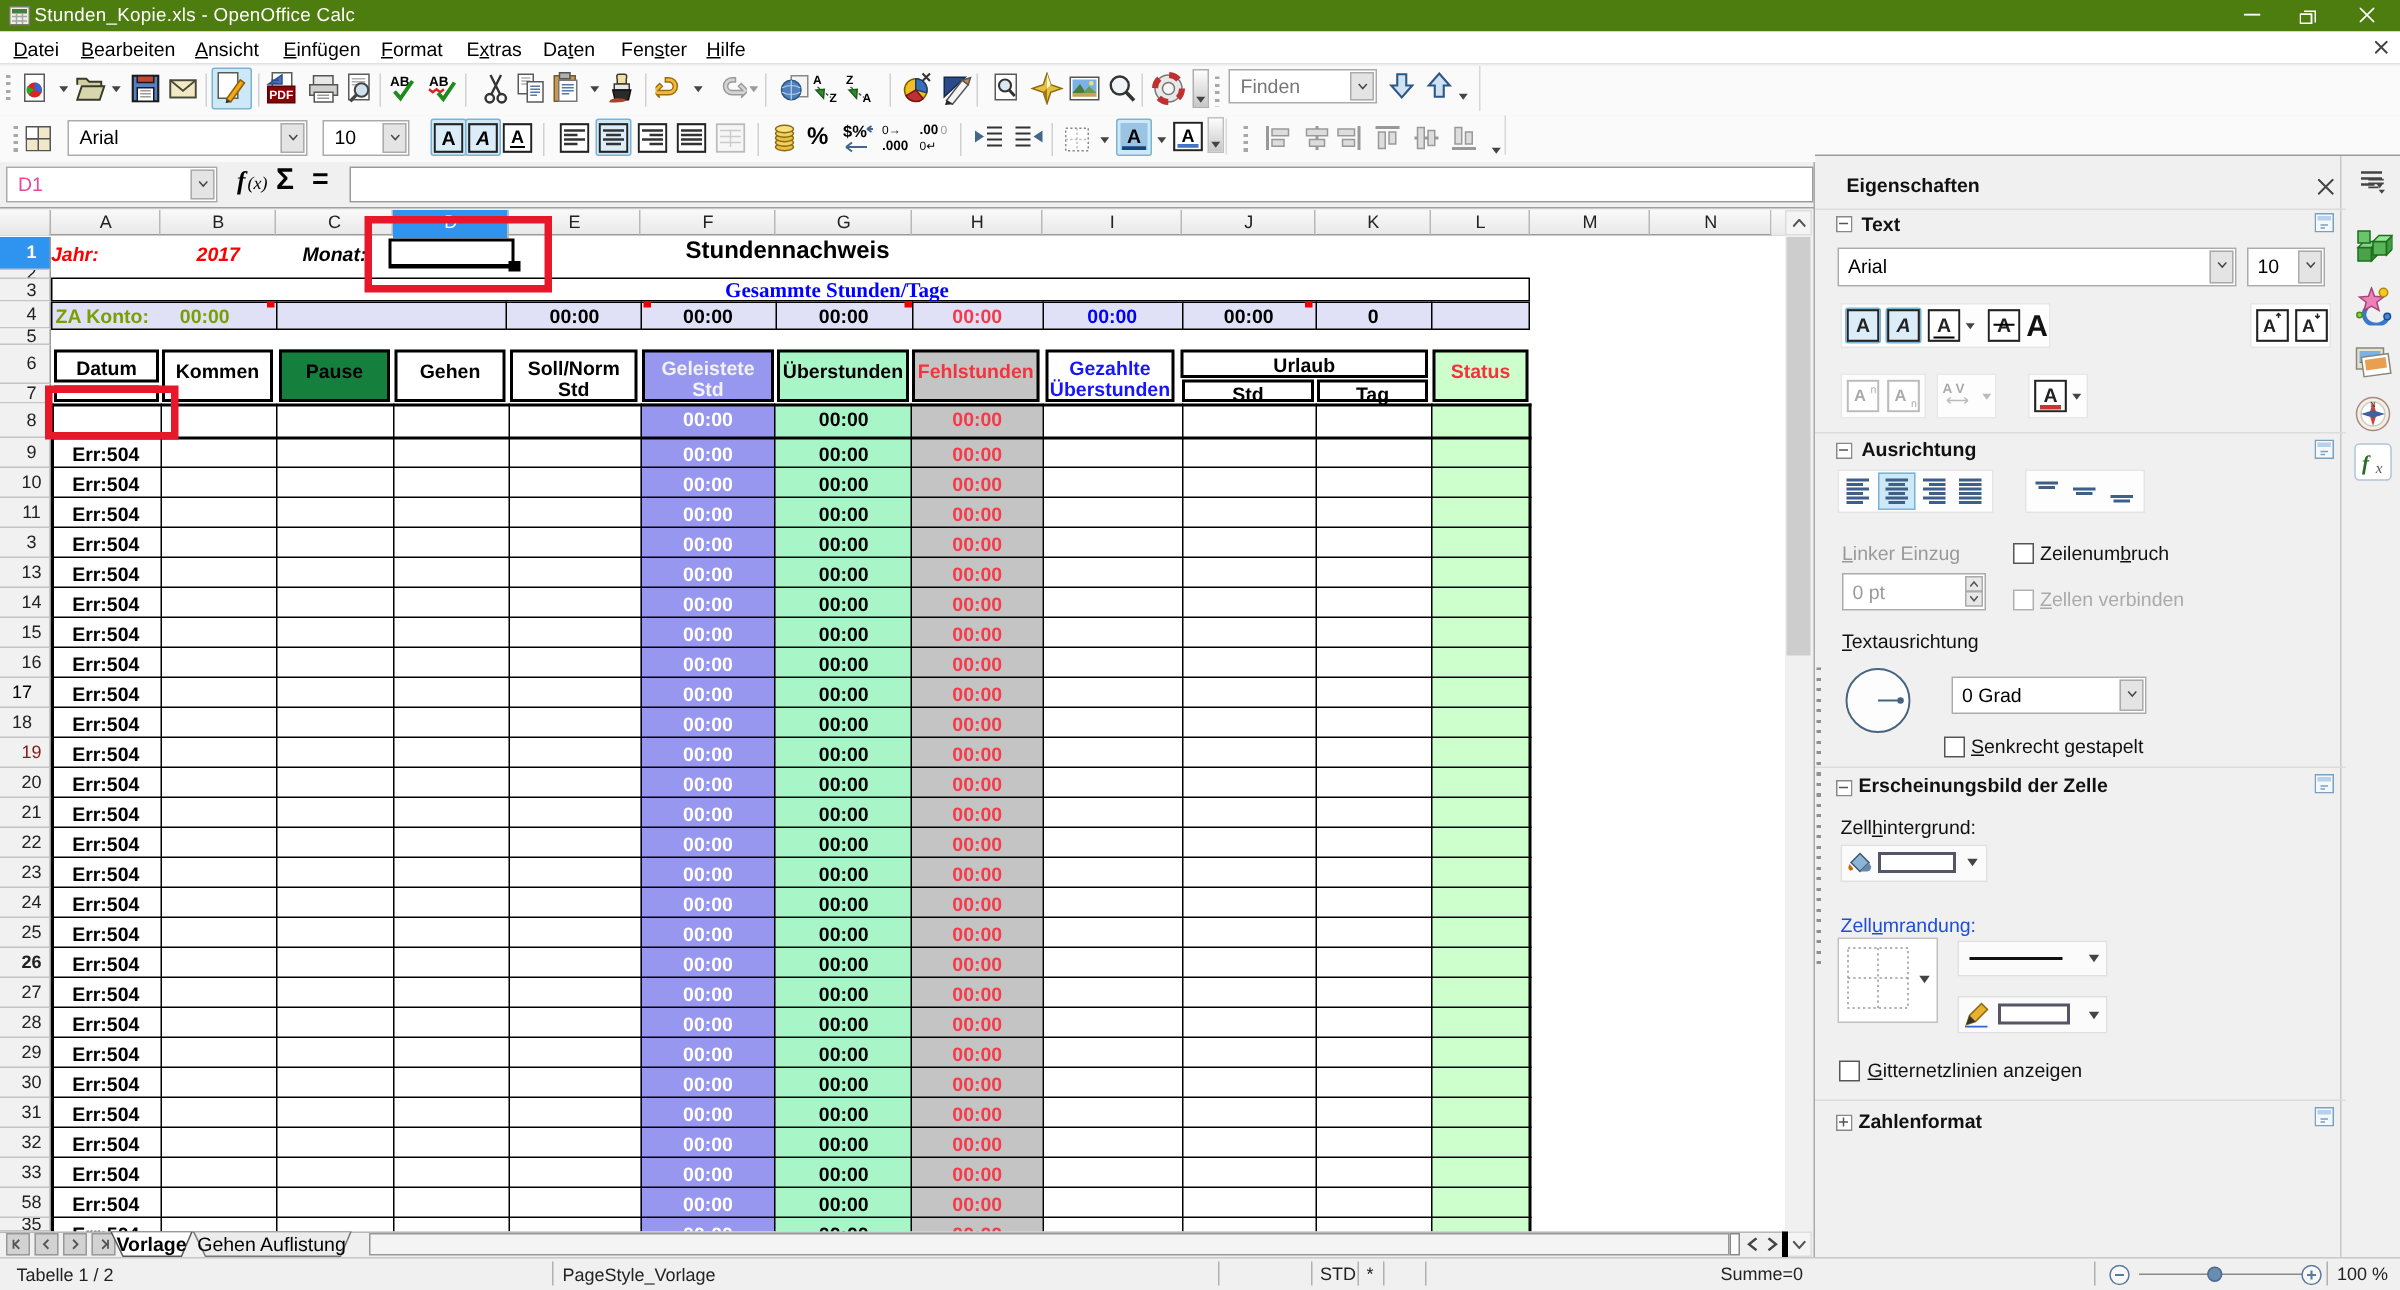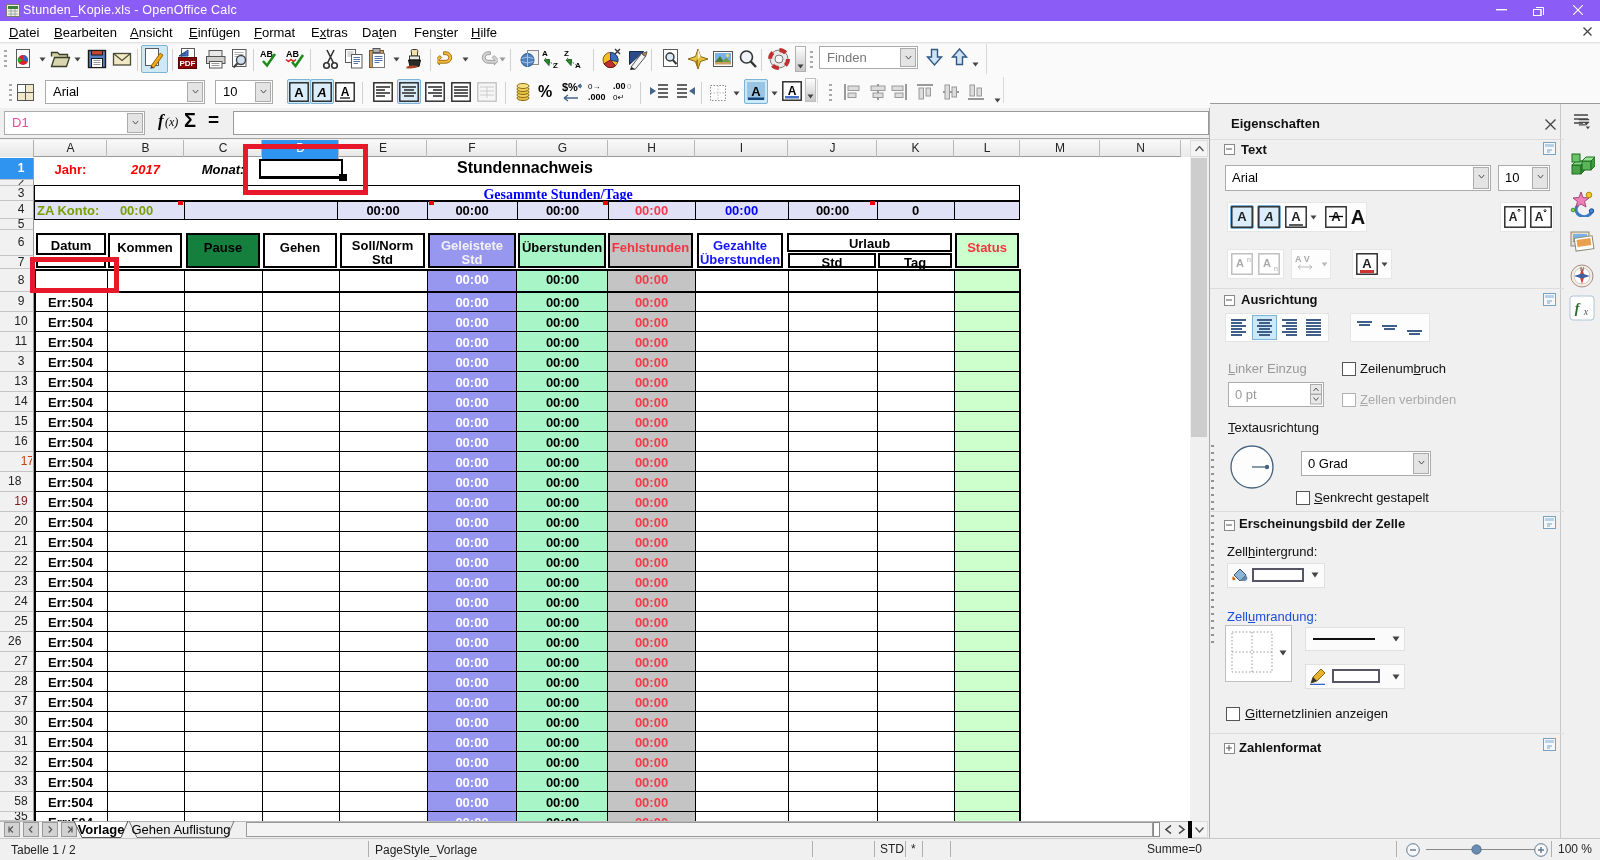--- a/index.html
+++ b/index.html
@@ -1,17 +1,17 @@
 <!DOCTYPE html>
 <html><head><meta charset="utf-8">
 <style>
 * { margin:0; padding:0; box-sizing:border-box; }
 html,body { width:1600px; height:860px; overflow:hidden; font-family:"Liberation Sans", sans-serif; background:#f0f0f0; }
 .abs { position:absolute; }
-#titlebar { position:absolute; left:0; top:0; width:1600px; height:21px; background:#8b5cf6; }
+#titlebar { position:absolute; left:0; top:0; width:1600px; height:21px; background:#4d7c0f; }
 #titletext { position:absolute; left:23px; top:3px; font-size:12.5px; letter-spacing:0.2px; color:#fff; }
 #menubar { position:absolute; left:0; top:21px; width:1600px; height:22px; background:#fff; font-size:13px; color:#000; border-bottom:1px solid #e2e2e2; }
 .mi { position:absolute; top:4px; }
 #tb1 { position:absolute; left:0; top:44px; width:1600px; height:33px; background:#fafafa; }
 #tb2 { position:absolute; left:0; top:77px; width:1600px; height:31px; background:#fafafa; }
 #fbar { position:absolute; left:0; top:108px; width:1600px; height:31px; background:#f0f0f0; }
 .grip { position:absolute; width:3px; background-image:repeating-linear-gradient(#a8a8a8 0 2px, transparent 2px 5px); }
 .combo { position:absolute; background:#fff; border:1px solid #ababab; }
 .arr { position:absolute; right:1px; top:1px; bottom:1px; width:16px; background:#e4e4e4; border:1px solid #ababab; }
 .cv { position:absolute; left:4px; top:5px; width:7px; height:7px; }
@@ -509,21 +509,21 @@
 <div class="abs" style="left:0px;top:412px;width:34px;height:20px;background:#f1f1f1;border-bottom:1px solid #c4c4c4;border-right:1px solid #9a9a9a"></div>
 <div class="abs" style="left:0;top:412px;width:32px;height:19px;overflow:hidden">
     <div style="position:absolute;left:8px;top:2px;width:26px;text-align:center;font-size:12px;color:#222;font-weight:normal">15</div>
   </div>
 <div class="abs" style="left:0px;top:432px;width:34px;height:20px;background:#f1f1f1;border-bottom:1px solid #c4c4c4;border-right:1px solid #9a9a9a"></div>
 <div class="abs" style="left:0;top:432px;width:32px;height:19px;overflow:hidden">
     <div style="position:absolute;left:8px;top:2px;width:26px;text-align:center;font-size:12px;color:#222;font-weight:normal">16</div>
   </div>
 <div class="abs" style="left:0px;top:452px;width:34px;height:20px;background:#f1f1f1;border-bottom:1px solid #c4c4c4;border-right:1px solid #9a9a9a"></div>
 <div class="abs" style="left:0;top:452px;width:32px;height:19px;overflow:hidden">
-    <div style="position:absolute;left:8px;top:2px;width:26px;text-align:right;font-size:12px;color:#c2410c;font-weight:normal">17</div>
+    <div style="position:absolute;left:8px;top:2px;width:26px;text-align:left;font-size:12px;color:#000000;font-weight:normal">17</div>
   </div>
 <div class="abs" style="left:0px;top:472px;width:34px;height:20px;background:#f1f1f1;border-bottom:1px solid #c4c4c4;border-right:1px solid #9a9a9a"></div>
 <div class="abs" style="left:0;top:472px;width:32px;height:19px;overflow:hidden">
     <div style="position:absolute;left:8px;top:2px;width:26px;text-align:left;font-size:12px;color:#222;font-weight:normal">18</div>
   </div>
 <div class="abs" style="left:0px;top:492px;width:34px;height:20px;background:#f1f1f1;border-bottom:1px solid #c4c4c4;border-right:1px solid #9a9a9a"></div>
 <div class="abs" style="left:0;top:492px;width:32px;height:19px;overflow:hidden">
     <div style="position:absolute;left:8px;top:2px;width:26px;text-align:center;font-size:12px;color:#7f1d1d;font-weight:normal">19</div>
   </div>
 <div class="abs" style="left:0px;top:512px;width:34px;height:20px;background:#f1f1f1;border-bottom:1px solid #c4c4c4;border-right:1px solid #9a9a9a"></div>
@@ -545,33 +545,33 @@
 <div class="abs" style="left:0px;top:592px;width:34px;height:20px;background:#f1f1f1;border-bottom:1px solid #c4c4c4;border-right:1px solid #9a9a9a"></div>
 <div class="abs" style="left:0;top:592px;width:32px;height:19px;overflow:hidden">
     <div style="position:absolute;left:8px;top:2px;width:26px;text-align:center;font-size:12px;color:#222;font-weight:normal">24</div>
   </div>
 <div class="abs" style="left:0px;top:612px;width:34px;height:20px;background:#f1f1f1;border-bottom:1px solid #c4c4c4;border-right:1px solid #9a9a9a"></div>
 <div class="abs" style="left:0;top:612px;width:32px;height:19px;overflow:hidden">
     <div style="position:absolute;left:8px;top:2px;width:26px;text-align:center;font-size:12px;color:#222;font-weight:normal">25</div>
   </div>
 <div class="abs" style="left:0px;top:632px;width:34px;height:20px;background:#f1f1f1;border-bottom:1px solid #c4c4c4;border-right:1px solid #9a9a9a"></div>
 <div class="abs" style="left:0;top:632px;width:32px;height:19px;overflow:hidden">
-    <div style="position:absolute;left:8px;top:2px;width:26px;text-align:left;font-size:12px;color:#222;font-weight:normal">26</div>
+    <div style="position:absolute;left:8px;top:2px;width:26px;text-align:center;font-size:12px;color:#222;font-weight:bold">26</div>
   </div>
 <div class="abs" style="left:0px;top:652px;width:34px;height:20px;background:#f1f1f1;border-bottom:1px solid #c4c4c4;border-right:1px solid #9a9a9a"></div>
 <div class="abs" style="left:0;top:652px;width:32px;height:19px;overflow:hidden">
     <div style="position:absolute;left:8px;top:2px;width:26px;text-align:center;font-size:12px;color:#222;font-weight:normal">27</div>
   </div>
 <div class="abs" style="left:0px;top:672px;width:34px;height:20px;background:#f1f1f1;border-bottom:1px solid #c4c4c4;border-right:1px solid #9a9a9a"></div>
 <div class="abs" style="left:0;top:672px;width:32px;height:19px;overflow:hidden">
     <div style="position:absolute;left:8px;top:2px;width:26px;text-align:center;font-size:12px;color:#222;font-weight:normal">28</div>
   </div>
 <div class="abs" style="left:0px;top:692px;width:34px;height:20px;background:#f1f1f1;border-bottom:1px solid #c4c4c4;border-right:1px solid #9a9a9a"></div>
 <div class="abs" style="left:0;top:692px;width:32px;height:19px;overflow:hidden">
-    <div style="position:absolute;left:8px;top:2px;width:26px;text-align:center;font-size:12px;color:#222;font-weight:normal">37</div>
+    <div style="position:absolute;left:8px;top:2px;width:26px;text-align:center;font-size:12px;color:#222;font-weight:normal">29</div>
   </div>
 <div class="abs" style="left:0px;top:712px;width:34px;height:20px;background:#f1f1f1;border-bottom:1px solid #c4c4c4;border-right:1px solid #9a9a9a"></div>
 <div class="abs" style="left:0;top:712px;width:32px;height:19px;overflow:hidden">
     <div style="position:absolute;left:8px;top:2px;width:26px;text-align:center;font-size:12px;color:#222;font-weight:normal">30</div>
   </div>
 <div class="abs" style="left:0px;top:732px;width:34px;height:20px;background:#f1f1f1;border-bottom:1px solid #c4c4c4;border-right:1px solid #9a9a9a"></div>
 <div class="abs" style="left:0;top:732px;width:32px;height:19px;overflow:hidden">
     <div style="position:absolute;left:8px;top:2px;width:26px;text-align:center;font-size:12px;color:#222;font-weight:normal">31</div>
   </div>
 <div class="abs" style="left:0px;top:752px;width:34px;height:20px;background:#f1f1f1;border-bottom:1px solid #c4c4c4;border-right:1px solid #9a9a9a"></div>
@@ -583,21 +583,21 @@
     <div style="position:absolute;left:8px;top:2px;width:26px;text-align:center;font-size:12px;color:#222;font-weight:normal">33</div>
   </div>
 <div class="abs" style="left:0px;top:792px;width:34px;height:20px;background:#f1f1f1;border-bottom:1px solid #c4c4c4;border-right:1px solid #9a9a9a"></div>
 <div class="abs" style="left:0;top:792px;width:32px;height:19px;overflow:hidden">
     <div style="position:absolute;left:8px;top:2px;width:26px;text-align:center;font-size:12px;color:#222;font-weight:normal">58</div>
   </div>
 <div class="abs" style="left:0px;top:812px;width:34px;height:9px;background:#f1f1f1;border-bottom:1px solid #c4c4c4;border-right:1px solid #9a9a9a"></div>
 <div class="abs" style="left:0;top:812px;width:32px;height:8px;overflow:hidden">
     <div style="position:absolute;left:8px;top:-3px;width:26px;text-align:center;font-size:12px;color:#222;font-weight:normal">35</div>
   </div>
-<div class="abs" style="left:34px;top:162px;width:73px;text-align:center;font-size:13px;font-weight:bold;color:#f00">Jahr:</div>
+<div class="abs" style="left:34px;top:162px;width:73px;font-size:13px;font-weight:bold;font-style:italic;color:#f00">Jahr:</div>
 <div class="abs" style="left:107px;top:162px;width:77px;text-align:center;font-size:13px;font-weight:bold;font-style:italic;color:#f00">2017</div>
 <div class="abs" style="left:184px;top:162px;width:78px;text-align:center;font-size:13px;font-weight:bold;font-style:italic;color:#000">Monat:</div>
 <div class="abs" style="left:380px;top:159px;width:290px;text-align:center;font-size:16px;font-weight:bold;color:#000">Stundennachweis</div>
 <div class="abs" style="left:259px;top:159px;width:84px;height:20px;border:2px solid #000;border-bottom-width:3px;background:#fff"></div>
 <div class="abs" style="left:339px;top:174px;width:8px;height:7px;background:#000"></div>
 <div class="abs" style="left:34px;top:185px;width:986px;height:1px;background:#000"></div>
 <div class="abs" style="left:34px;top:186px;width:986px;height:15px;border:1px solid #000;border-top:none"></div>
 <div class="abs" style="left:339px;top:187px;width:438px;text-align:center;font-size:14px;font-weight:bold;color:#00f;font-family:'Liberation Serif',serif">Gesammte Stunden/Tage</div>
 <div class="abs" style="left:34px;top:201px;width:986px;height:19px;background:#e0e0f6;border:1px solid #000"></div>
 <div class="abs" style="left:184px;top:201px;width:1px;height:19px;background:#000"></div>

